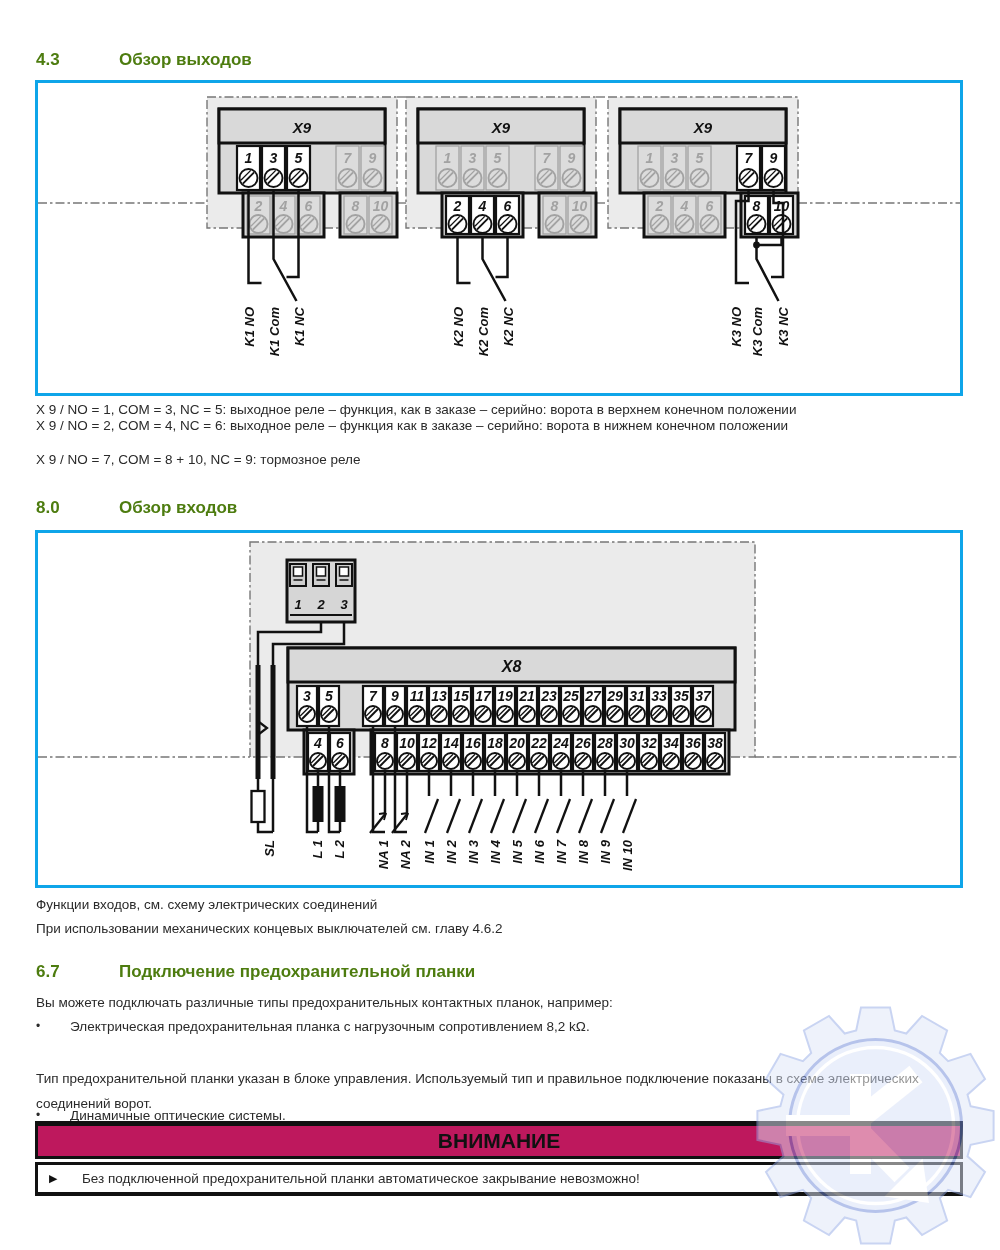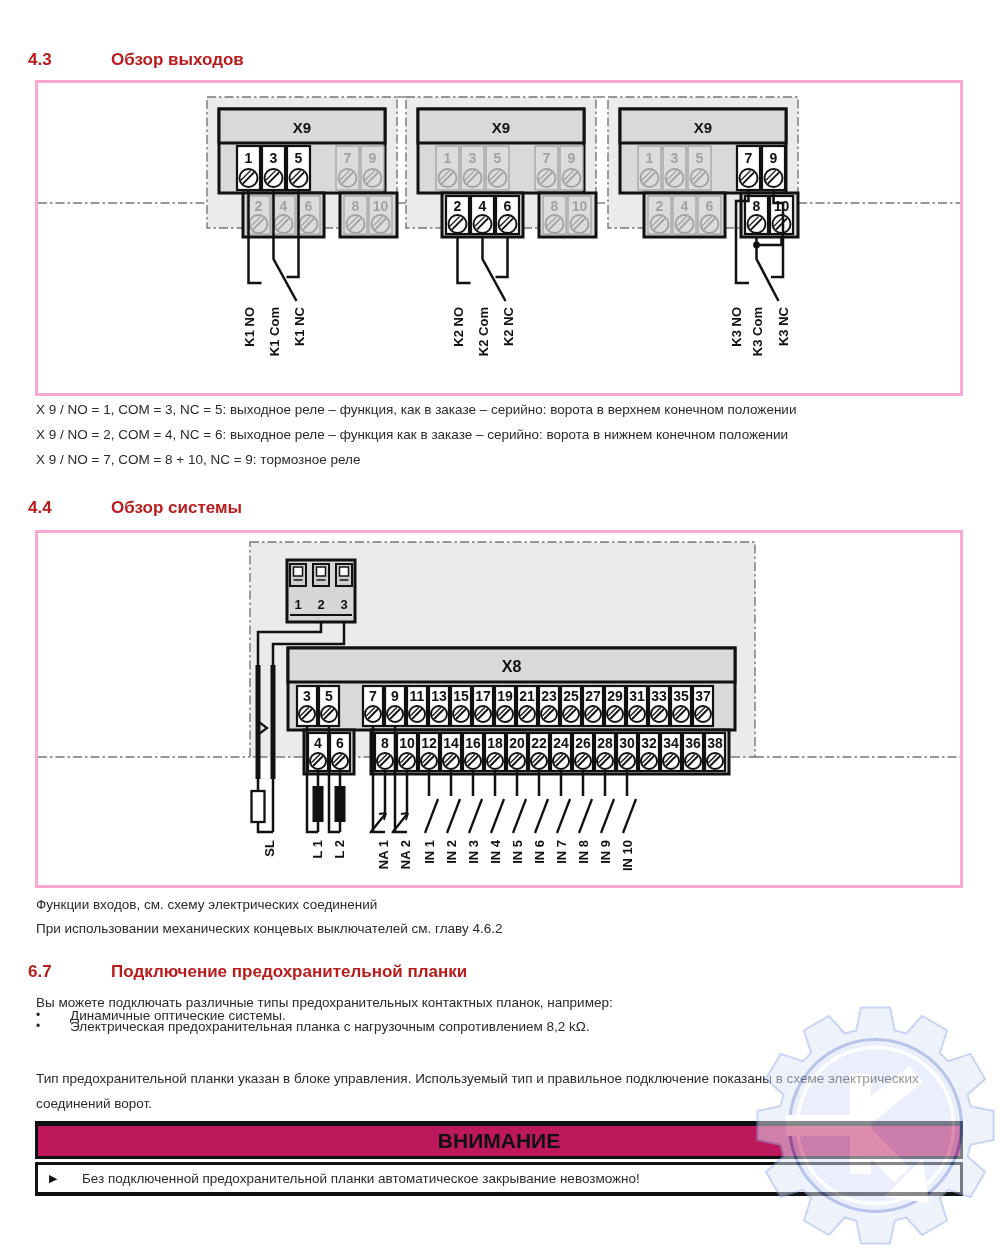--- a/index.html
+++ b/index.html
@@ -1,20 +1,20 @@
 <!DOCTYPE html>
 <html><head>
 <meta charset="utf-8">
 <style>
   html,body{margin:0;padding:0;background:#fff;}
   .page{position:relative;width:1000px;height:1250px;background:#fff;overflow:hidden;
         font-family:"Liberation Sans",sans-serif;color:#1c1c1c;}
-  .heading{position:absolute;left:28px;font-size:17px;font-weight:bold;color:#b91c1c;white-space:nowrap;}
+  .heading{position:absolute;left:36px;font-size:17px;font-weight:bold;color:#4d7c0f;white-space:nowrap;}
   .hnum{display:inline-block;width:83px;}
-  .figure{position:absolute;left:35px;width:922px;border:3px solid #f9a8d4;background:#7dd3fc;}
+  .figure{position:absolute;left:35px;width:922px;border:3px solid #0ea5e9;background:#7dd3fc;font-style:italic;}
   .figure svg{display:block;}
   .note{position:absolute;left:36px;font-size:13.5px;color:#2a2a2a;white-space:nowrap;}
   .para{position:absolute;left:36px;font-size:13.5px;color:#2a2a2a;line-height:25px;}
   .bullet-row{position:absolute;left:36px;font-size:13.5px;color:#2a2a2a;}
   .bullet-glyph{display:inline-block;width:34px;font-size:12px;vertical-align:top;}
   .warn-header{position:absolute;left:35px;width:922px;height:30px;border:3px solid #111;
                border-top-width:5px;text-align:center;font-size:21px;font-weight:bold;
                line-height:30px;color:#111;background:#be185d;}
   .warn-item{position:absolute;left:35px;width:922px;height:27px;border:3px solid #111;
              border-bottom-width:4px;font-size:13.5px;line-height:27px;color:#2a2a2a;background:#fff;}
@@ -292,25 +292,25 @@
           <circle cx="718.5" cy="162" r="3.4" fill="#111"></circle>
           <path d="M735.5,108 V120 H745 V194 H733" fill="none" stroke="#111" stroke-width="2.5"></path>
           <text transform="translate(703,224) rotate(-90)" text-anchor="end" font-family="Liberation Sans, sans-serif" font-size="13" font-weight="bold" fill="#111">K3 NO</text>
           <text transform="translate(723.5,224) rotate(-90)" text-anchor="end" font-family="Liberation Sans, sans-serif" font-size="13" font-weight="bold" fill="#111">K3 Com</text>
           <text transform="translate(750,224) rotate(-90)" text-anchor="end" font-family="Liberation Sans, sans-serif" font-size="13" font-weight="bold" fill="#111">K3 NC</text>
         </g>
       </svg>
     </div>
 
   <div class="note" style="top:402px;">X 9 / NO = 1, COM = 3, NC = 5: выходное реле – функция, как в заказе – серийно: ворота в верхнем конечном положении</div>
-  <div class="note" style="top:427px;">X 9 / NO = 2, COM = 4, NC = 6: выходное реле – функция как в заказе – серийно: ворота в нижнем конечном положении</div>
+  <div class="note" style="top:418px;">X 9 / NO = 2, COM = 4, NC = 6: выходное реле – функция как в заказе – серийно: ворота в нижнем конечном положении</div>
   <div class="note" style="top:452px;">X 9 / NO = 7, COM = 8 + 10, NC = 9: тормозное реле</div>
 
   <div class="heading" style="top:498px;">
-    <span class="hnum">4.4</span><span>Обзор системы</span>
+    <span class="hnum">8.0</span><span>Обзор входов</span>
   </div>
 
   <div class="figure" style="top:530px;height:352px;" id="fig2">
       <svg width="922" height="352" viewBox="0 0 922 352" xmlns="http://www.w3.org/2000/svg">
         <rect x="0" y="0" width="922" height="352" fill="#fff"></rect>
         <rect x="212" y="9" width="505" height="215" fill="#ebebeb" stroke="#777" stroke-width="1.4" stroke-dasharray="9 3 2.5 3"></rect>
         <line x1="0" y1="224" x2="212" y2="224" stroke="#777" stroke-width="1.4" stroke-dasharray="9 3 2.5 3"></line>
         <line x1="717" y1="224" x2="922" y2="224" stroke="#777" stroke-width="1.4" stroke-dasharray="9 3 2.5 3"></line>
         <g>
           <rect x="249" y="27" width="68" height="62" fill="#d6d6d6" stroke="#111" stroke-width="3"></rect>
@@ -657,21 +657,21 @@
 
   <div class="heading" style="top:962px;">
     <span class="hnum">6.7</span><span>Подключение предохранительной планки</span>
   </div>
 
   <div class="note" style="top:995px;">Вы можете подключать различные типы предохранительных контактных планок, например:</div>
 
   <div class="bullet-row" style="top:1019px;">
     <span class="bullet-glyph">•</span><span>Электрическая предохранительная планка с нагрузочным сопротивлением 8,2 kΩ.</span>
   </div>
-  <div class="bullet-row" style="top:1008px;">
+  <div class="bullet-row" style="top:1108px;">
     <span class="bullet-glyph">•</span><span>Динамичные оптические системы.</span>
   </div>
 
   <div class="para" style="top:1066px;width:908px;">Тип предохранительной планки указан в блоке управления. Используемый тип и правильное подключение показаны в схеме электрических соединений ворот.</div>
 
   <div class="warn-header" style="top:1121px;">
     <span>ВНИМАНИЕ</span>
   </div>
   <div class="warn-item" style="top:1162px;">
     <span class="warn-marker">▶</span>

